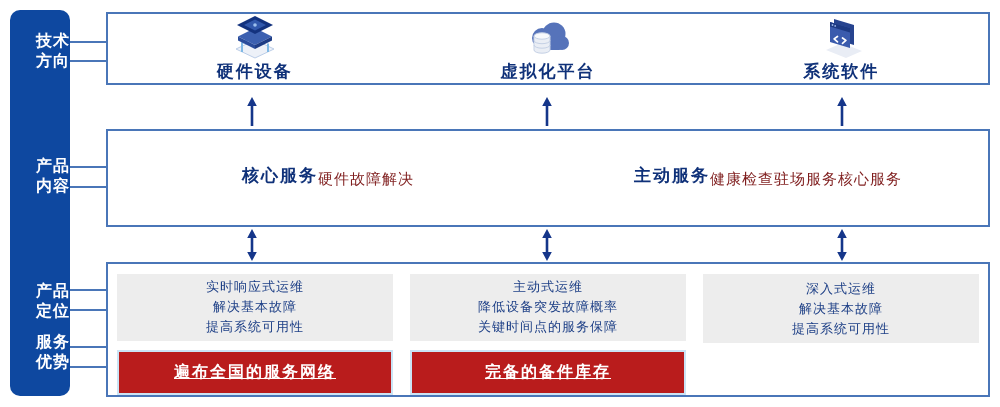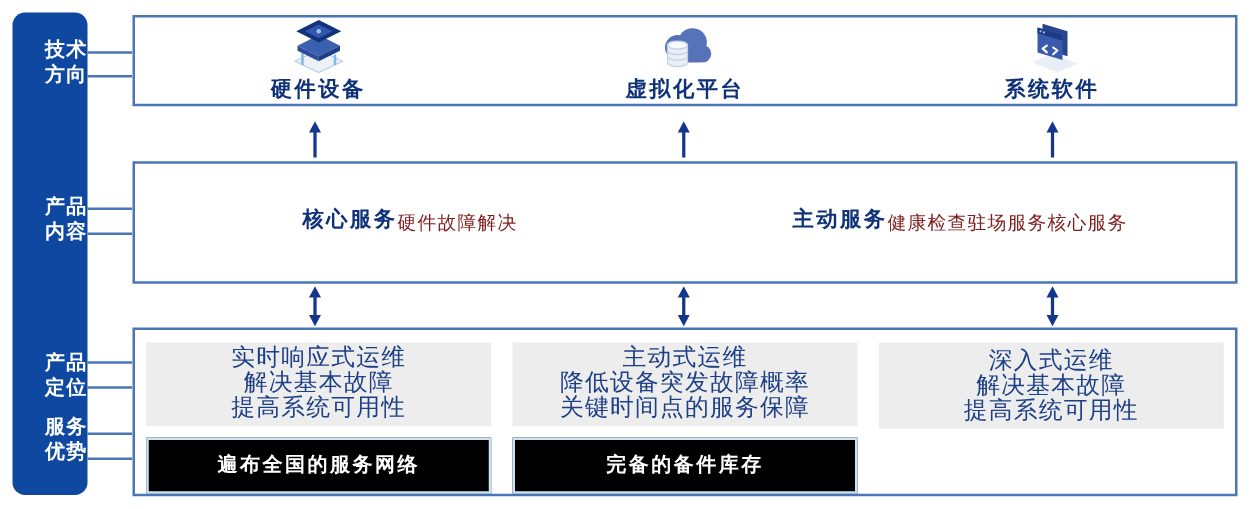--- a/index.html
+++ b/index.html
@@ -33,25 +33,25 @@
   
   .content-col{flex:1;display:flex;flex-direction:row;align-items:center;justify-content:center;}
   .content-title{font-size:17px;font-weight:bold;color:#0F3179;letter-spacing:2px;margin-bottom:5px;}
   .content-item{font-size:15px;color:#7f1d1d;line-height:19px;letter-spacing:1px;}
   
   .position-col{flex:1;display:flex;flex-direction:column;}
   .panel{
     background:#EDEDED;height:69px;display:flex;flex-direction:column;
     justify-content:center;align-items:center;
   }
-  .panel-line{font-size:19px;line-height:20px;color:#1D3F86;letter-spacing:1px;}
+  .panel-line{font-size:13px;line-height:20px;color:#1D3F86;letter-spacing:1px;}
   .banner{
-    margin-top:9px;height:47px;box-sizing:border-box;background:#000000;
+    margin-top:9px;height:47px;box-sizing:border-box;background:#b91c1c;
     border:2px solid #CBE4F5;display:flex;align-items:center;justify-content:center;
-    color:#ffffff;font-weight:bold;font-size:16px;letter-spacing:2px;
+    color:#ffffff;font-weight:bold;font-size:16px;letter-spacing:2px;text-decoration:underline;
   }
   
   .arrow{position:absolute;width:14px;}
   .arrow-r1{top:97px;}
   .arrow-r2{top:229px;}
   .ax1{left:245px;} .ax2{left:540px;} .ax3{left:835px;}
 </style>
 </head>
 <body>
 

